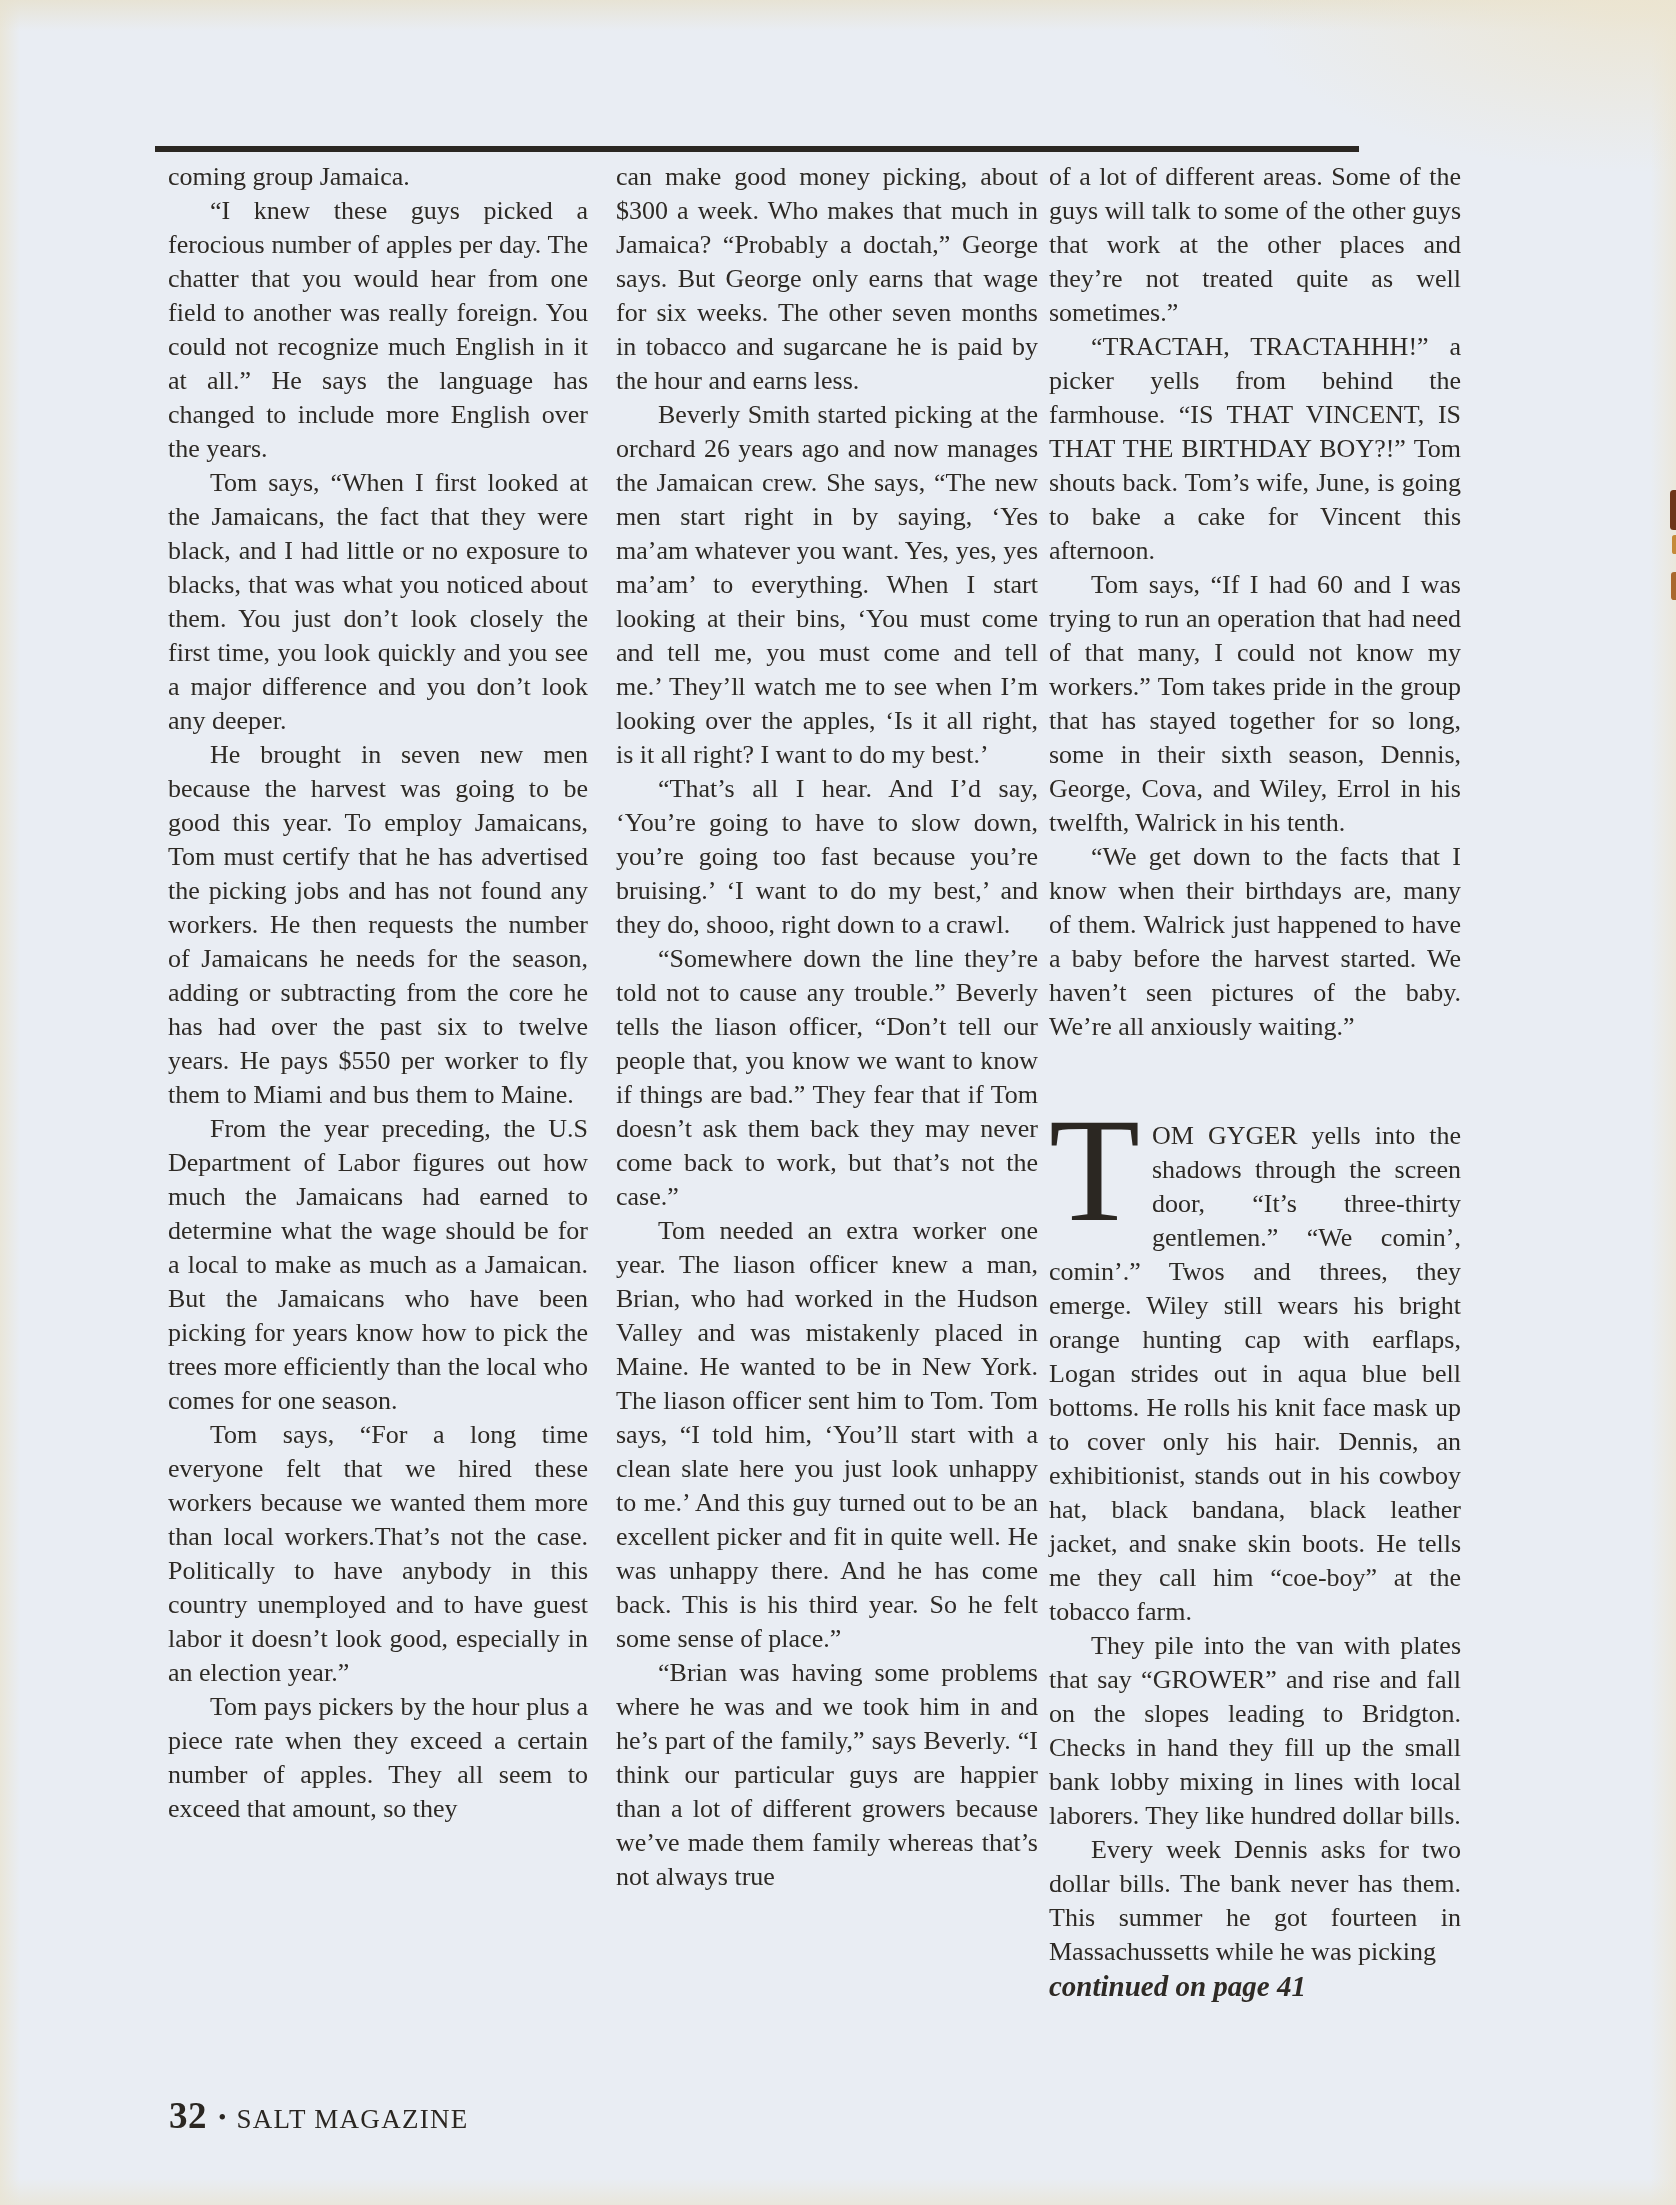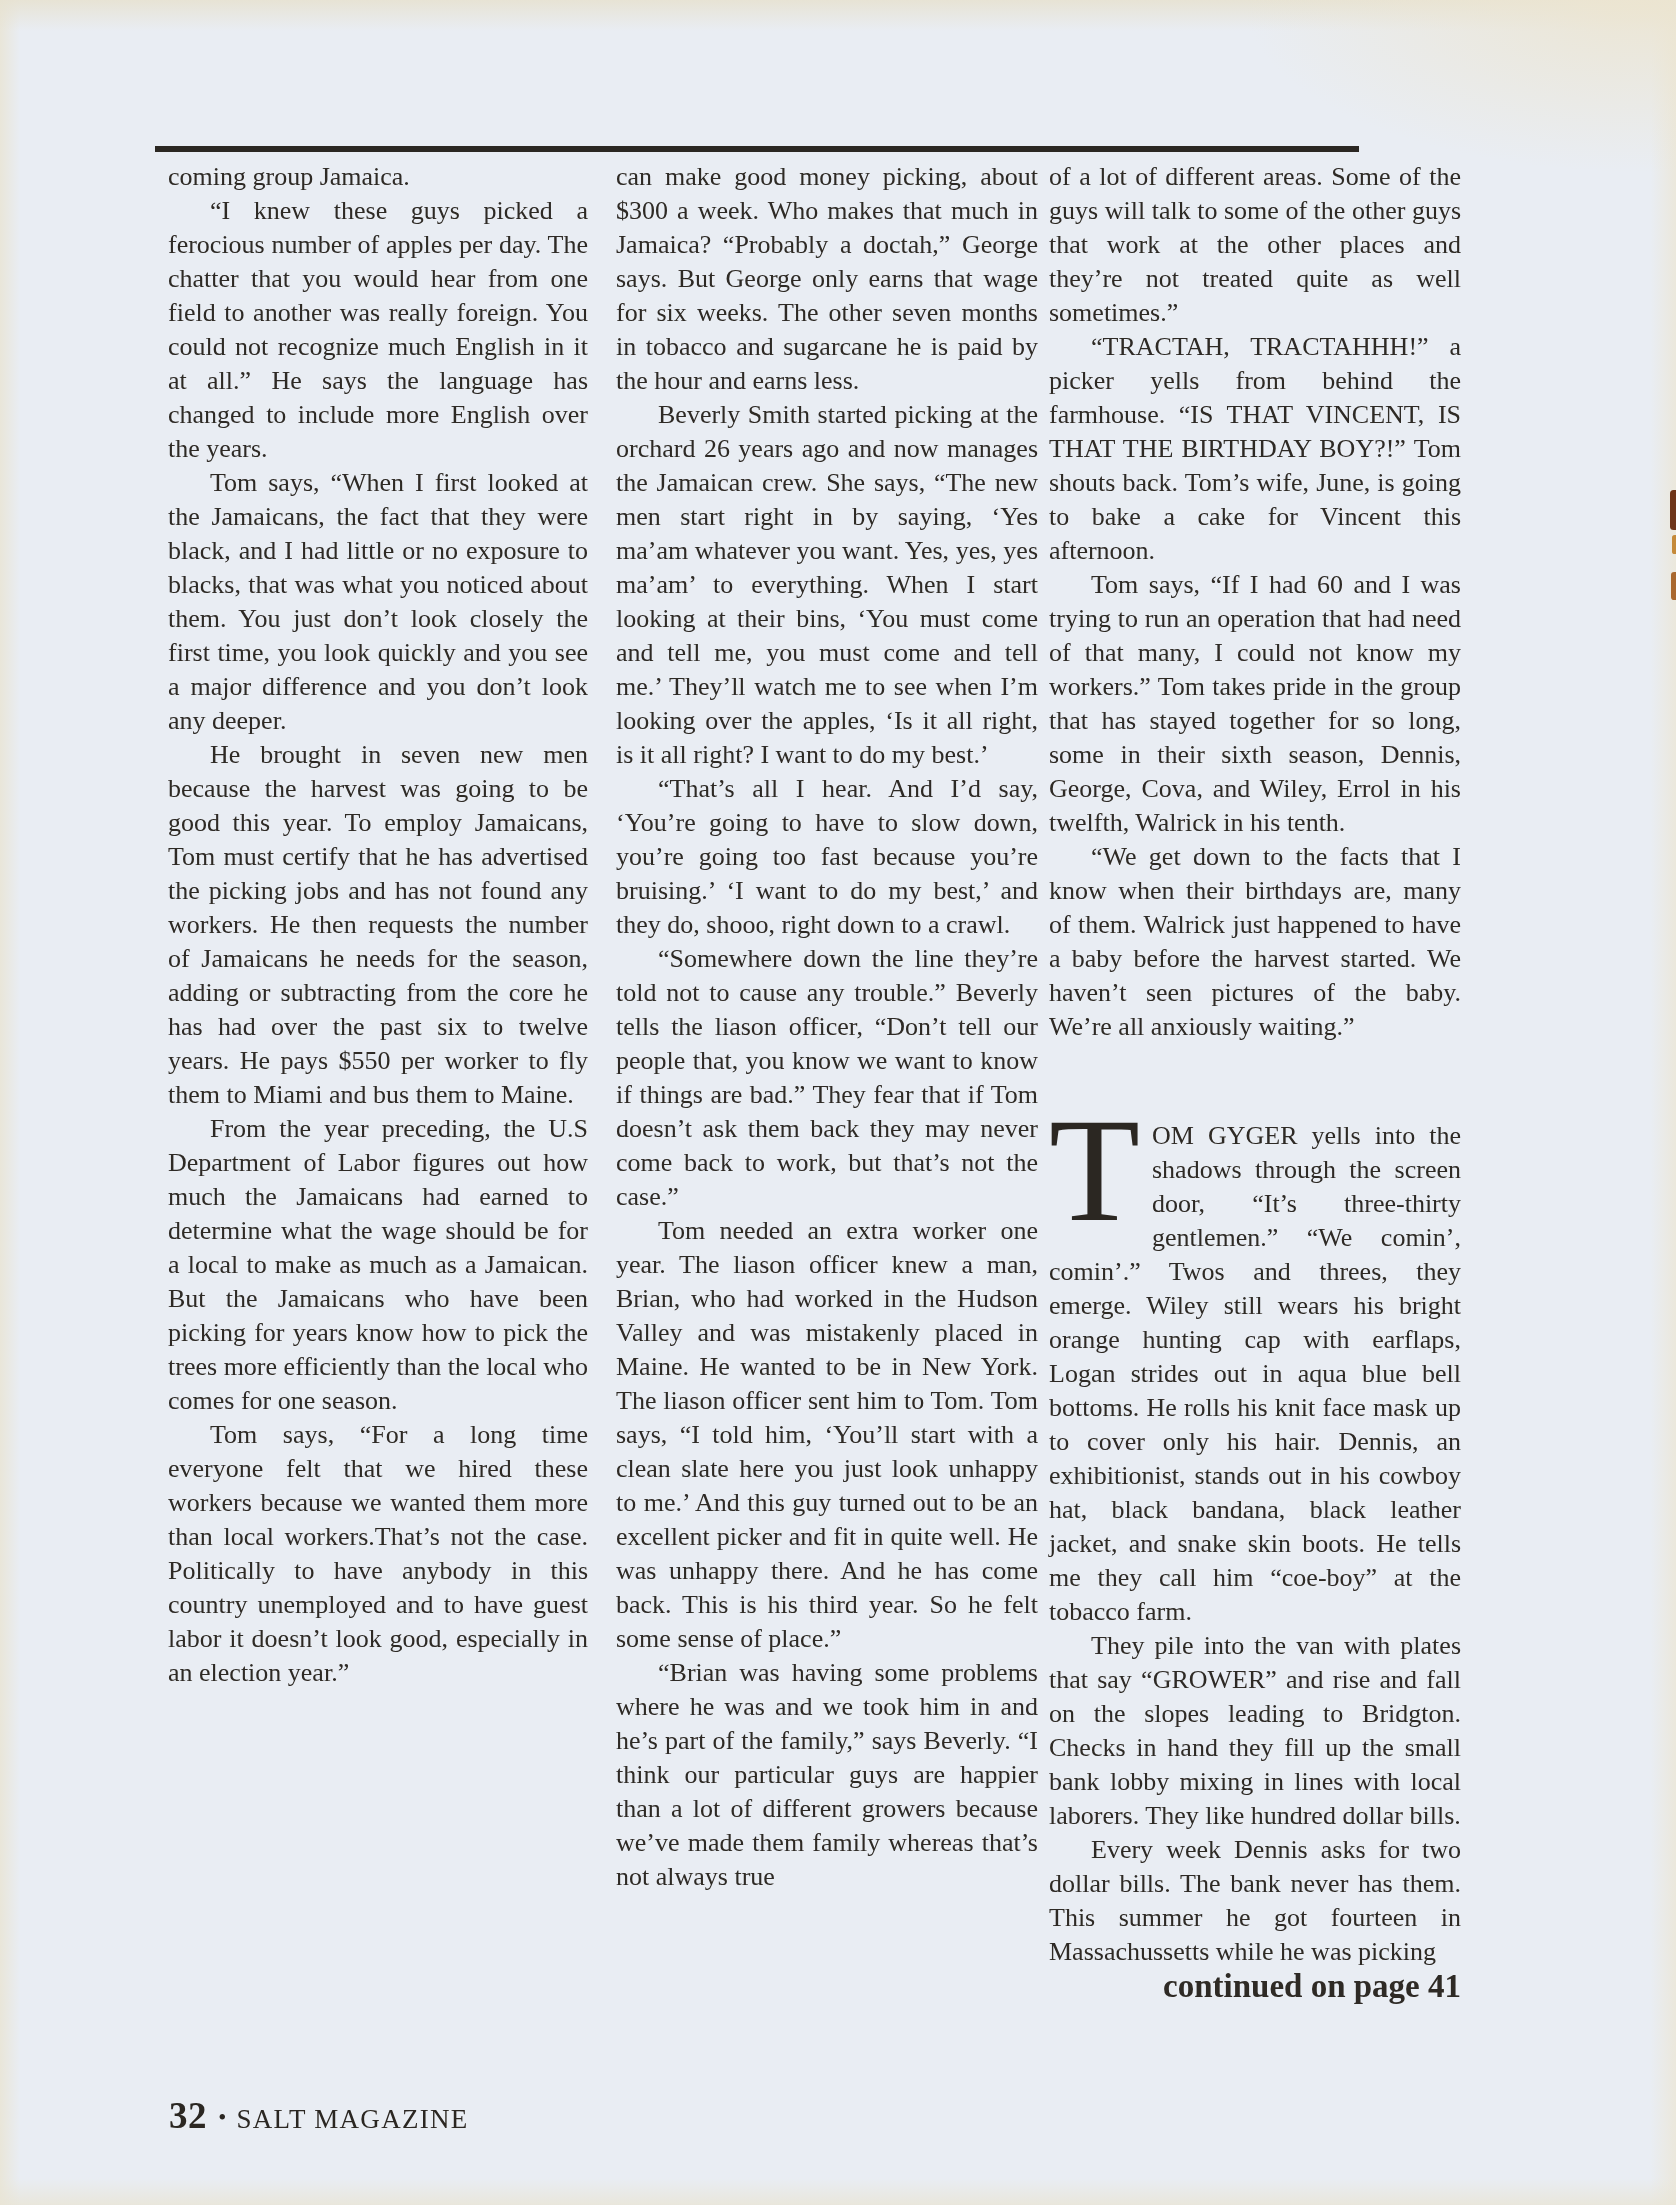--- a/index.html
+++ b/index.html
@@ -58,24 +58,24 @@
     float: left;
     width: 96px;
     height: 101px;
     font-size: 149px;
     line-height: 101px;
     margin-right: 7px;
     margin-bottom: 2.6px;
     color: #2b2722;
   }
   .continued {
-    text-align: right;
     text-indent: 0 !important;
+    font-style: italic;
     font-weight: bold;
-    font-size: 33px;
+    font-size: 29px;
   }
   .footer {
     position: absolute;
     left: 169px;
     top: 2094px;
     font-size: 27px;
     letter-spacing: 0.4px;
     color: #2b2722;
     white-space: nowrap;
   }
@@ -106,20 +106,21 @@
 
   <div class="columns">
 
     <div class="col col-1">
       <p class="noindent">coming group Jamaica.</p>
       <p>“I knew these guys picked a ferocious number of apples per day. The chatter that you would hear from one field to another was really foreign. You could not recognize much English in it at all.” He says the language has changed to include more English over the years.</p>
       <p>Tom says, “When I first looked at the Jamaicans, the fact that they were black, and I had little or no exposure to blacks, that was what you noticed about them. You just don’t look closely the first time, you look quickly and you see a major difference and you don’t look any deeper.</p>
       <p>He brought in seven new men because the harvest was going to be good this year. To employ Jamaicans, Tom must certify that he has advertised the picking jobs and has not found any workers. He then requests the number of Jamaicans he needs for the season, adding or subtracting from the core he has had over the past six to twelve years. He pays $550 per worker to fly them to Miami and bus them to Maine.</p>
       <p>From the year preceding, the U.S Department of Labor figures out how much the Jamaicans had earned to determine what the wage should be for a local to make as much as a Jamaican. But the Jamaicans who have been picking for years know how to pick the trees more efficiently than the local who comes for one season.</p>
       <p>Tom says, “For a long time everyone felt that we hired these workers because we wanted them more than local workers.That’s not the case. Politically to have anybody in this country unemployed and to have guest labor it doesn’t look good, especially in an election year.”</p>
+      <p>Tom pays pickers by the hour plus a piece rate when they exceed a certain number of apples. They all seem to exceed that amount, so they</p>
     </div>
 
     <div class="col col-2">
       <p class="noindent">can make good money picking, about $300 a week. Who makes that much in Jamaica? “Probably a doctah,” George says. But George only earns that wage for six weeks. The other seven months in tobacco and sugarcane he is paid by the hour and earns less.</p>
       <p>Beverly Smith started picking at the orchard 26 years ago and now manages the Jamaican crew. She says, “The new men start right in by saying, ‘Yes ma’am whatever you want. Yes, yes, yes ma’am’ to everything. When I start looking at their bins, ‘You must come and tell me, you must come and tell me.’ They’ll watch me to see when I’m looking over the apples, ‘Is it all right, is it all right? I want to do my best.’</p>
       <p>“That’s all I hear. And I’d say, ‘You’re going to have to slow down, you’re going too fast because you’re bruising.’ ‘I want to do my best,’ and they do, shooo, right down to a crawl.</p>
       <p>“Somewhere down the line they’re told not to cause any trouble.” Beverly tells the liason officer, “Don’t tell our people that, you know we want to know if things are bad.” They fear that if Tom doesn’t ask them back they may never come back to work, but that’s not the case.”</p>
       <p>Tom needed an extra worker one year. The liason officer knew a man, Brian, who had worked in the Hudson Valley and was mistakenly placed in Maine. He wanted to be in New York. The liason officer sent him to Tom. Tom says, “I told him, ‘You’ll start with a clean slate here you just look unhappy to me.’ And this guy turned out to be an excellent picker and fit in quite well. He was unhappy there. And he has come back. This is his third year. So he felt some sense of place.”</p>
       <p>“Brian was having some problems where he was and we took him in and he’s part of the family,” says Beverly. “I think our particular guys are happier than a lot of different growers because we’ve made them family whereas that’s not always true</p>
     </div>

